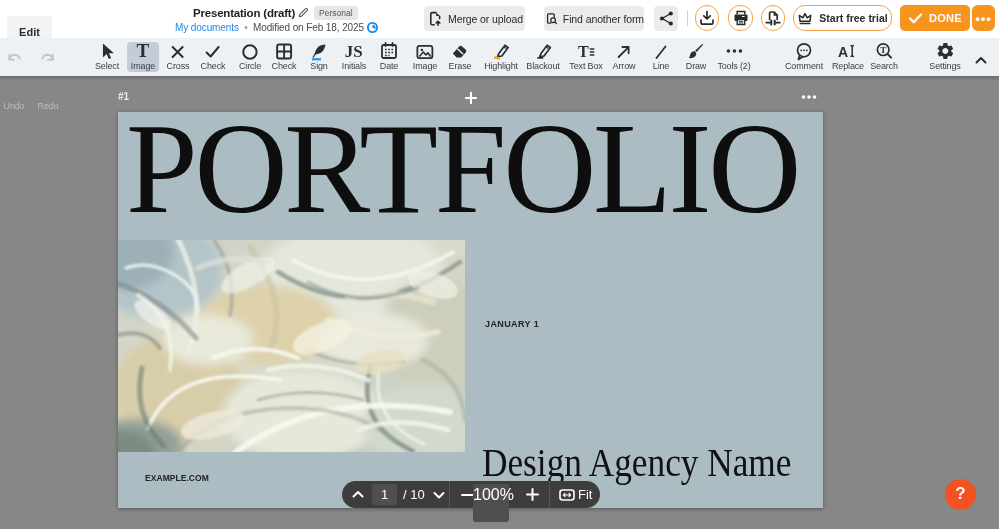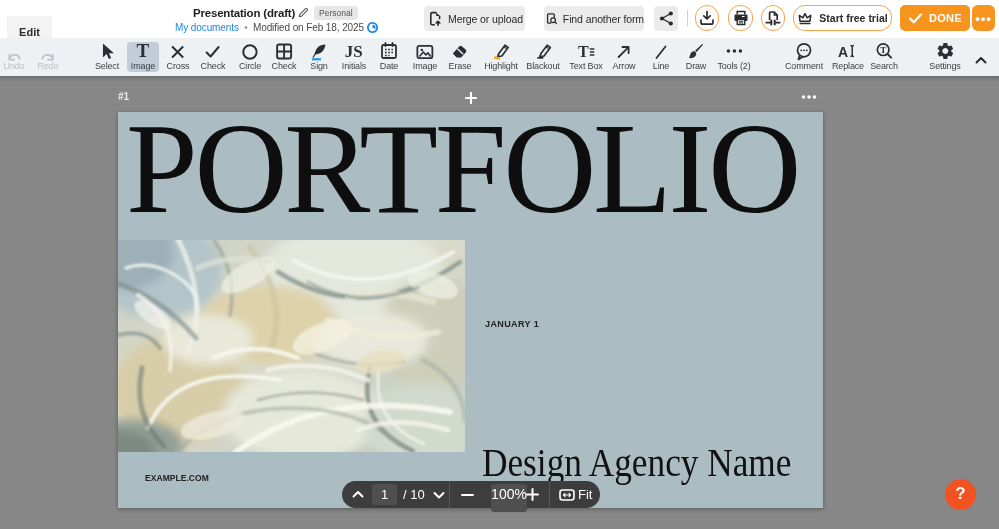--- a/index.html
+++ b/index.html
@@ -19,21 +19,21 @@
 .obtn { position:absolute; top:5px; height:26px; border:1.5px solid #f9a147; border-radius:12px; background:#fff; display:flex; align-items:center; justify-content:center; white-space:nowrap; }
 #btn-done { position:absolute; left:900px; top:5px; width:70px; height:26px; background:#f7941e; border-radius:5px; color:#fff; font-size:11px; letter-spacing:0.3px; font-weight:700; display:flex; align-items:center; justify-content:center; gap:6px; }
 #btn-more { position:absolute; left:972px; top:5px; width:23px; height:26px; background:#f7941e; border-radius:6px; color:#fff; font-size:13px; font-weight:700; display:flex; align-items:center; justify-content:center; letter-spacing:1px; }
 #hdr-divider { position:absolute; left:687px; top:10px; width:1px; height:16px; background:#d0d0d0; }
 
 
 #toolbar { position:absolute; left:0; top:38px; width:999px; height:38px; background:#eef1f3; }
 .titem { position:absolute; top:0; transform:translateX(-50%); text-align:center; }
 .titem .ic { height:19px; display:flex; align-items:flex-end; justify-content:center; margin-top:4px; }
 .titem .lb { font-size:9px; letter-spacing:-0.15px; color:#3a3f45; margin-top:0px; line-height:10px; white-space:nowrap; }
-.titem.disabled .lb { color:#b9bfc5; }
+.titem.disabled .lb { color:#b9bfc5;margin-top:40px; }
 #t-text-bg { position:absolute; left:127px; top:4px; width:32px; height:30px; background:#c2cdd9; border-radius:4px; }
 
 
 #canvas { position:absolute; left:0; top:76px; width:999px; height:453px; background:#878787; }
 #canvas-shade { position:absolute; left:0; top:76px; width:999px; height:5px; background:linear-gradient(#6c6c6c, rgba(135,135,135,0)); }
 #pnum { position:absolute; left:118px; top:91px; color:#e8e8e8; font-size:10px; font-weight:700; }
 
 
 
 #page { position:absolute; left:118px; top:112px; width:705px; height:396px; background:#acbcc3; overflow:hidden; box-shadow:0 1px 4px rgba(0,0,0,0.35); }
@@ -141,21 +141,21 @@
       </svg>
     <div class="box" style="position:absolute;left:30px;top:3px;width:25px;height:21px;font-size:13px;line-height:21px;">1</div>
     <div style="position:absolute;left:61px;top:6px;font-size:13px;">/ 10</div>
     <svg style="position:absolute;left:90px;top:9px" width="14" height="11" viewBox="0 0 14 11">
         <path d="M2.5 3 L7 7.5 L11.5 3" fill="none" stroke="#fff" stroke-width="2" stroke-linecap="round" stroke-linejoin="round"></path>
       </svg>
     <div class="vdiv" style="position:absolute;left:107px;top:0"></div>
     <svg style="position:absolute;left:119px;top:13px" width="13" height="2" viewBox="0 0 13 2">
         <path d="M1 1 H12" stroke="#fff" stroke-width="2" stroke-linecap="round"></path>
       </svg>
-    <div class="box" style="position:absolute;left:149px;top:3px;width:36px;height:28px;font-size:14px;line-height:21px;">100%</div>
+    <div class="box" style="position:absolute;left:131px;top:3px;width:36px;height:38px;font-size:16px;line-height:21px;">100%</div>
     <svg style="position:absolute;left:184px;top:7px" width="13" height="13" viewBox="0 0 13 13">
         <path d="M1 6.5 H12 M6.5 1 V12" stroke="#fff" stroke-width="2" stroke-linecap="round"></path>
       </svg>
     <div class="vdiv" style="position:absolute;left:207px;top:0"></div>
     <svg style="position:absolute;left:217px;top:7.5px" width="16" height="12" viewBox="0 0 16 12">
         <rect x="1" y="1" width="14" height="10" rx="2.5" fill="none" stroke="#fff" stroke-width="1.6"></rect>
         <path d="M4.6 6 H11.4 M6.3 4.2 L4.5 6 L6.3 7.8 M9.7 4.2 L11.5 6 L9.7 7.8" fill="none" stroke="#fff" stroke-width="1.2"></path>
       </svg>
     <div style="position:absolute;left:236px;top:6px;font-size:13px;text-align:right;">Fit</div>
   </div>

